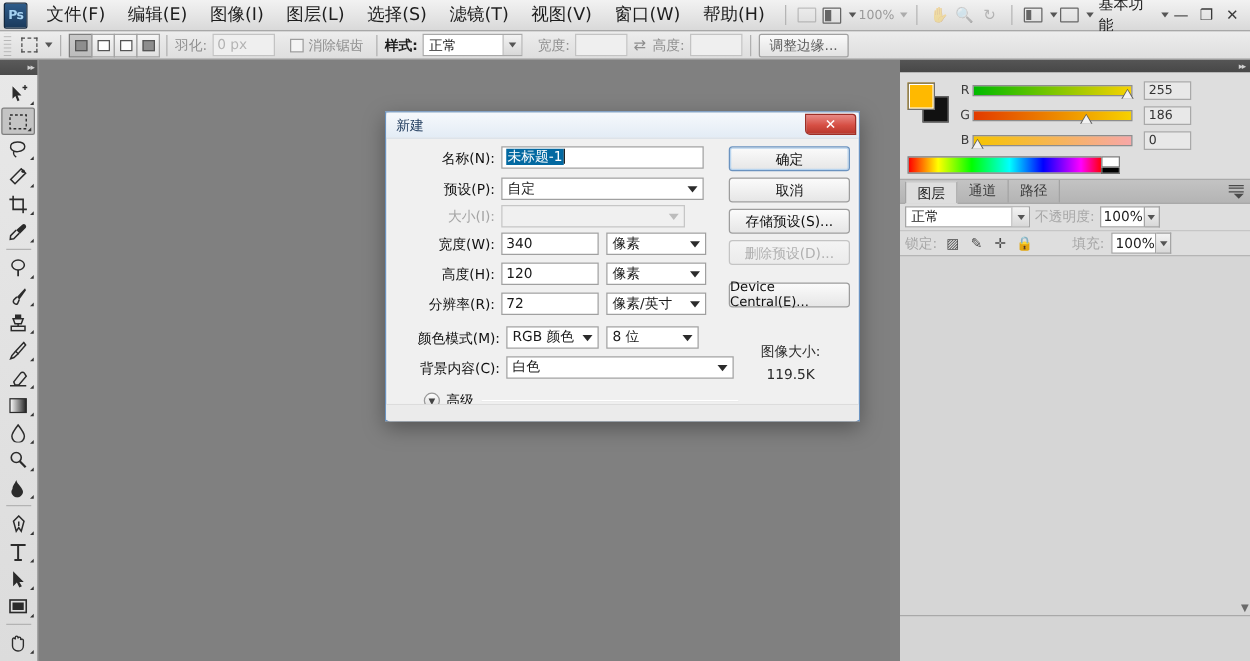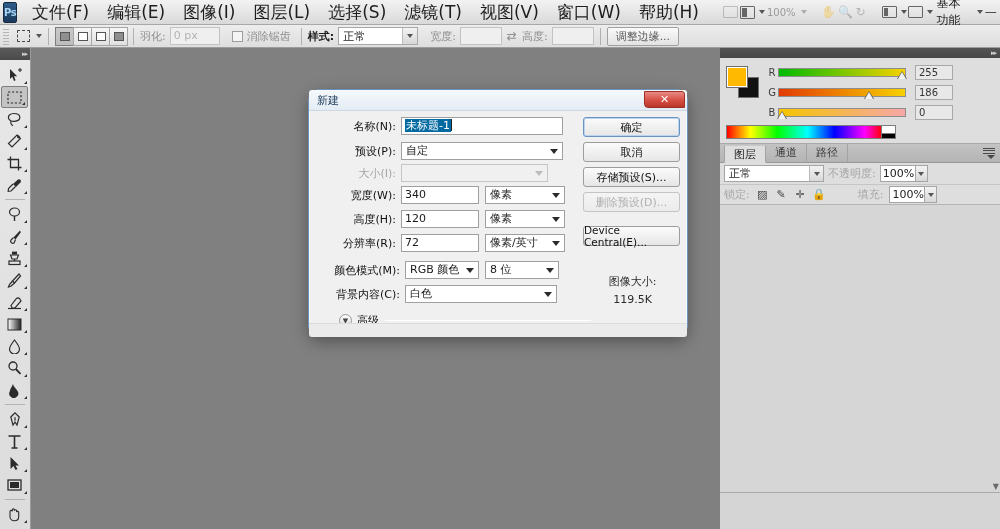--- a/index.html
+++ b/index.html
@@ -21,21 +21,21 @@
   }
   .ps-logo {
     width: 21px; height: 21px; margin-left: 3px; margin-right: 6px;
     background: linear-gradient(to bottom,#2e5c8a,#1b3a5c);
     border: 1px solid #15293f; border-radius: 2px;
     color: #a7d3f2; font-size: 10px; font-weight: bold;
     display: flex; align-items: center; justify-content: center;
     letter-spacing: -0.5px;
   }
   .menu-item {
-    padding: 3px 9px; color: #1d1d1d; font-size: 17px; white-space: nowrap;
+    padding: 3px 9px; color: #1d1d1d; font-size: 14px; white-space: nowrap;
     cursor: default; line-height: 14px;
   }
   .mb-sep { width: 1px; height: 16px; background: #b5b5b5; margin: 0 7px; }
   .mb-icon {
     width: 20px; height: 17px; display: flex; align-items: center; justify-content: center;
     color: #555; font-size: 12px; margin: 0 1px;
   }
   .mb-icon.dim { opacity: 0.35; }
   .mb-box {
     width: 15px; height: 13px; border: 1.5px solid #666; position: relative; border-radius: 1px;
@@ -228,21 +228,21 @@
     border-top:1px solid #c6c6c6; }
   .lock-ico { font-size:11px; color:#4a4a4a; width:13px; text-align:center; }
   .layers-list { height:288px; background:#d6d6d6; border-top:1px solid #b5b5b5; position:relative; }
   .scroll-arrow { position:absolute; right:1px; bottom:1px; font-size:8px; color:#6a6a6a; }
 
   
   .dialog {
     position:absolute; left:308px; top:89px; width:380px; height:248px;
     background:#f0f0f0;
     border:1px solid #6b93c0;
-    border-radius:12px;
+    border-radius:0;
     box-shadow: 0 0 0 1px rgba(255,255,255,.6) inset, 0 5px 16px rgba(0,0,0,.35);
   }
   .dlg-title {
     height:21px; border-radius:3px 3px 0 0;
     background:linear-gradient(to bottom,#f6f9fc,#e3ecf5);
     border-bottom:1px solid #cdd8e3;
     display:flex; align-items:center; padding-left:8px; position:relative;
   }
   .dlg-title-text { font-size:11px; color:#1f3a5c; }
   .dlg-close {
@@ -731,21 +731,21 @@
             <span class="dnarw"></span>
           </div>
           <div class="fsel" style="width:74px;margin-left:6px">
             <span>8 位</span>
             <span class="dnarw"></span>
           </div>
         </div>
 
         <div class="frow" style="margin-top:6px">
           <div class="flabel" style="width:72px">背景内容(C):</div>
-          <div class="fsel" style="width:152px">
+          <div class="fsel" style="width:182px">
             <span>白色</span>
             <span class="dnarw"></span>
           </div>
         </div>
 
         <div class="adv-row">
           <div class="adv-chev">▼</div>
           <div class="adv-label">高级</div>
           <div class="adv-line"></div>
         </div>

